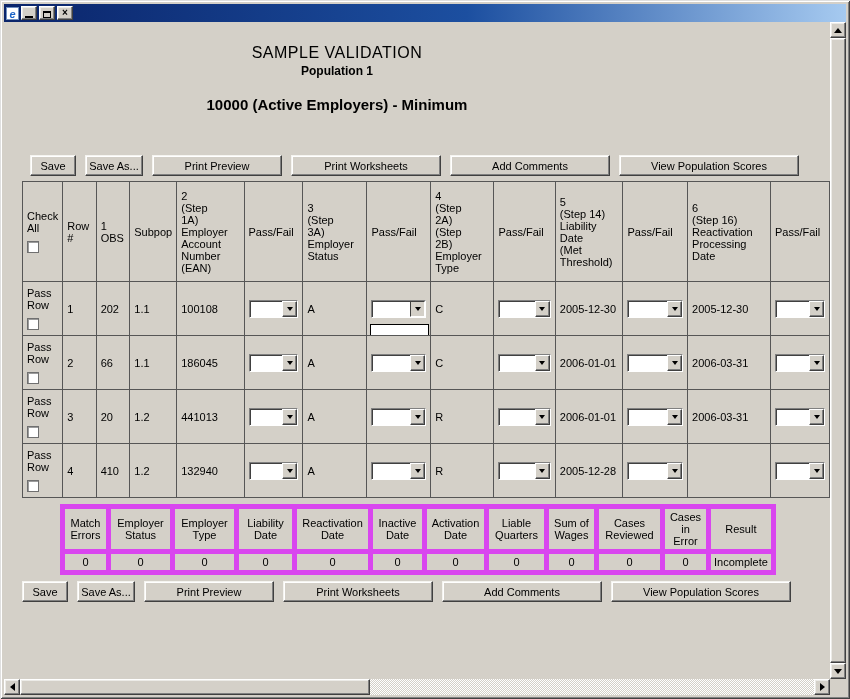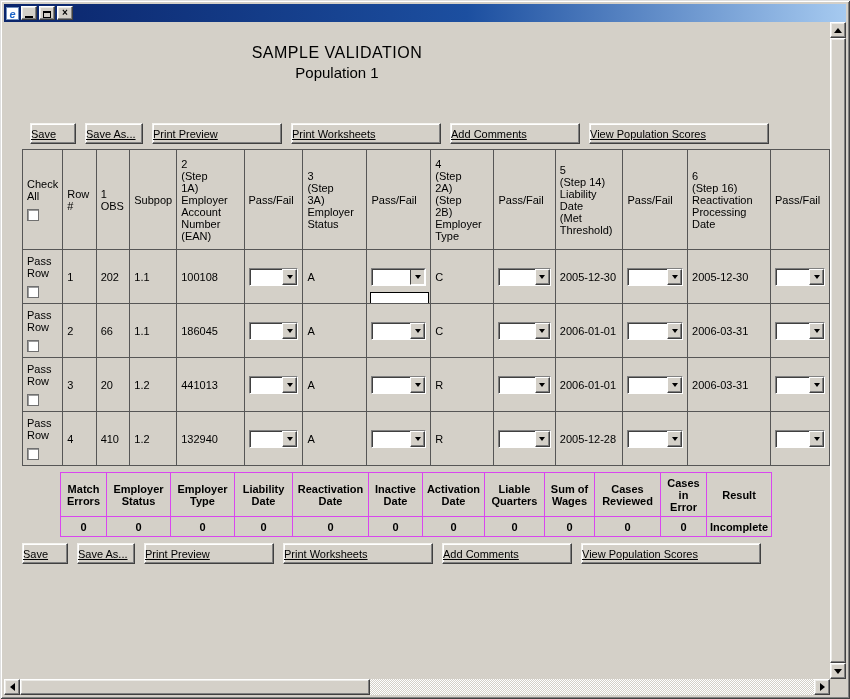--- a/index.html
+++ b/index.html
@@ -62,35 +62,34 @@
   }
   .tri-up    { width:0;height:0;border:4px solid transparent;border-bottom:5px solid #000;margin-top:-4px; }
   .tri-down  { width:0;height:0;border:4px solid transparent;border-top:5px solid #000;margin-bottom:-4px; }
   .tri-left  { width:0;height:0;border:4px solid transparent;border-right:5px solid #000;margin-left:-4px; }
   .tri-right { width:0;height:0;border:4px solid transparent;border-left:5px solid #000;margin-right:-4px; }
   .scroll-corner { position:absolute; right:0; bottom:0; width:16px; height:16px; background:#d4d0c8; }
 
   
   .headings { width:666px; text-align:center; }
   .h1 { margin:22px 0 0; font-size:16px; font-weight:normal; letter-spacing:0.5px; }
-  .h2 { margin:2px 0 12px; font-size:15px; font-weight:normal; }
+  .h2 { margin:2px 0 12px; font-size:12px; font-weight:bold; }
   .h3 { margin:18px 0 0; font-size:15px; font-weight:bold; }
 
   
   .btn-row { display:flex; gap:9px; }
   .btn-row.top { margin:42px 0 0 26px; }
   .btn-row.bottom { margin:6px 0 0 18px; }
   .win-btn {
     height:21px; background:#d4d0c8; color:#000; font-family:"Liberation Sans",sans-serif;
-    font-size:11px; text-align:left; padding:0;
+    font-size:11px; text-align:center; padding:0;
     border:1px solid; border-color:#f5f4f0 #404040 #404040 #f5f4f0;
     box-shadow: inset -1px -1px 0 #808080, inset 1px 1px 0 #ffffff;
-    text-decoration: underline;
-  }
-  .bw1{width:46px}.bw2{width:58px}.bw3{width:130px}.bw4{width:150px}.bw5{width:130px}.bw6{width:180px}
+  }
+  .bw1{width:46px}.bw2{width:58px}.bw3{width:130px}.bw4{width:150px}.bw5{width:160px}.bw6{width:180px}
 
   
   .main-table {
     border-collapse:collapse; table-layout:fixed; margin:5px 0 0 18px;
     border:1px solid #000;
   }
   .main-table th, .main-table td {
     border:1px solid #565656; padding:3px 4px; font-size:11px; font-weight:normal;
     text-align:left; vertical-align:middle; overflow:hidden;
   }
@@ -124,21 +123,21 @@
 
   .dropdown-list {
     position:absolute; left:3px; top:42px; width:59px; z-index:20;
     background:#fff; border:1px solid #000;
   }
   .dd-item { height:14px; line-height:14px; font-size:11px; padding:0 3px; color:#000; background:#fff; }
 
   
   .summary-table { border-collapse:collapse; margin:6px 0 0 56px; border:1px solid #000; }
   .summary-table th, .summary-table td {
-    border:1px solid #d946ef; font-size:11px; font-weight:bold;
+    border:5px solid #d946ef; font-size:11px; font-weight:normal;
     text-align:center; vertical-align:middle; padding:2px 3px; line-height:12px;
   }
   .summary-table tr.sum-head { height:44px; }
   .summary-table tr.sum-vals { height:20px; }
   .summary-table td.left { text-align:left; }
 </style>
 </head>
 <body>
 
 <div class="window">
@@ -153,20 +152,21 @@
       </button>
     <button class="title-btn">×</button>
   </div>
 
   <div class="client">
     <div class="page">
 
       <div class="headings">
         <div class="h1">SAMPLE VALIDATION</div>
         <div class="h2">Population 1</div>
+        <div class="h3">10000 (Active Employers) - Minimum</div>
       </div>
 
       <div class="btn-row top">
         <button class="win-btn bw1">Save</button>
         <button class="win-btn bw2">Save As...</button>
         <button class="win-btn bw3">Print Preview</button>
         <button class="win-btn bw4">Print Worksheets</button>
         <button class="win-btn bw5">Add Comments</button>
         <button class="win-btn bw6">View Population Scores</button>
       </div>

